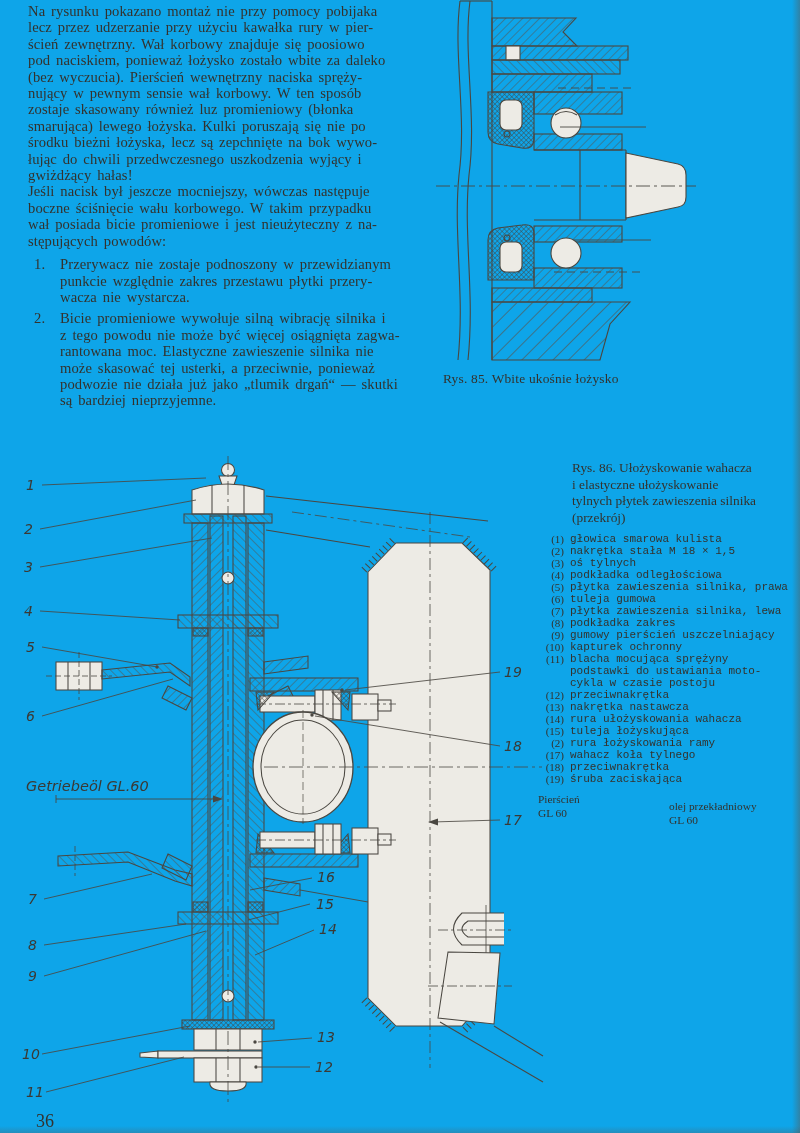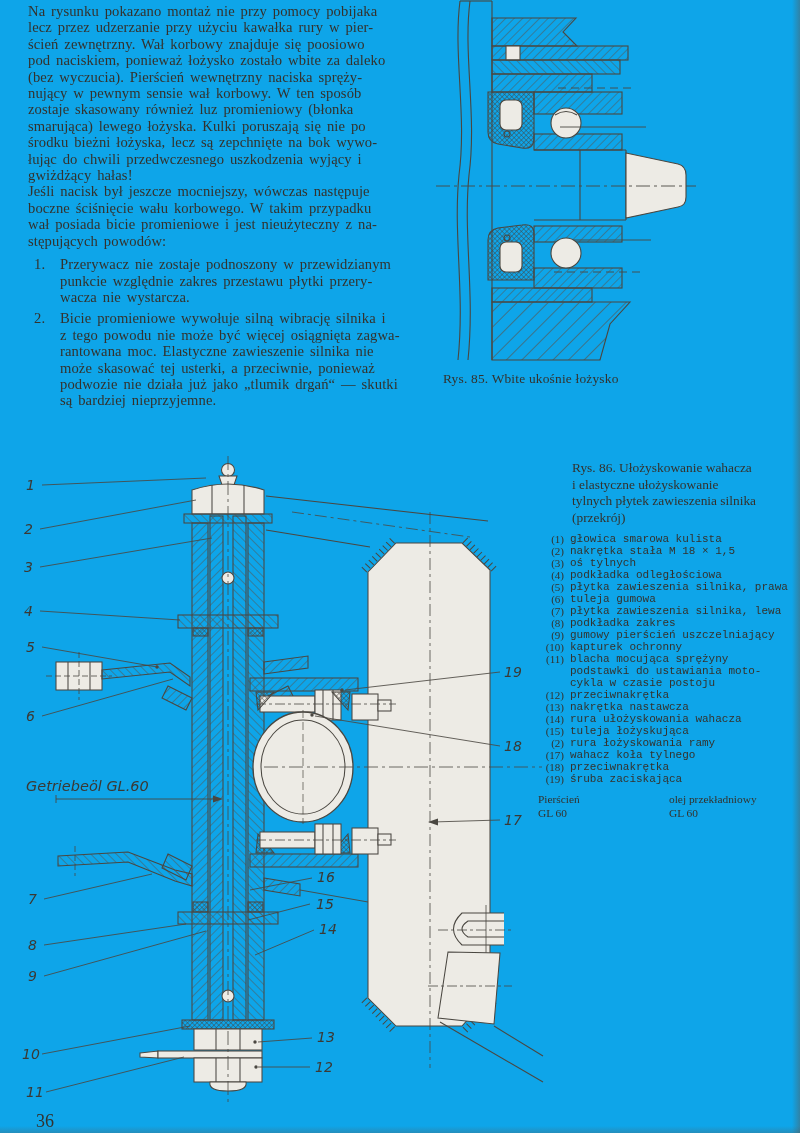--- a/index.html
+++ b/index.html
@@ -27,21 +27,21 @@
   .fig86{position:absolute;left:0;top:450px;}
 
   .right-col{position:absolute;left:538px;top:460px;width:258px;}
   .cap86{font-size:13.4px;line-height:16.6px;white-space:pre-line;margin-left:34px;}
   .parts{margin-top:7px;font-size:11px;line-height:12px;}
   .part{display:flex;}
   .pnum{flex:none;width:26px;text-align:right;margin-right:6px;}
   .plabel{flex:1;white-space:pre-line;font-family:Liberation Mono, monospace;}
   .oils{display:flex;margin-top:8px;font-size:11.4px;line-height:13.5px;}
   .oil{width:50%;}
-  .oil.right{padding-left:4px;}
+  .oil.right{padding-left:4px;margin-top:7px;}
 
   .page-number{position:absolute;left:36px;top:1111px;font-size:18px;}
 
   svg text.co{font-family:"DejaVu Sans",sans-serif;font-style:italic;
     font-size:14px;fill:#3b3934;stroke:none;}
   svg text.oil-label{font-family:"DejaVu Sans",sans-serif;font-style:italic;
     font-size:14.5px;fill:#3b3934;stroke:none;}
 </style>
 </head>
 <body>

